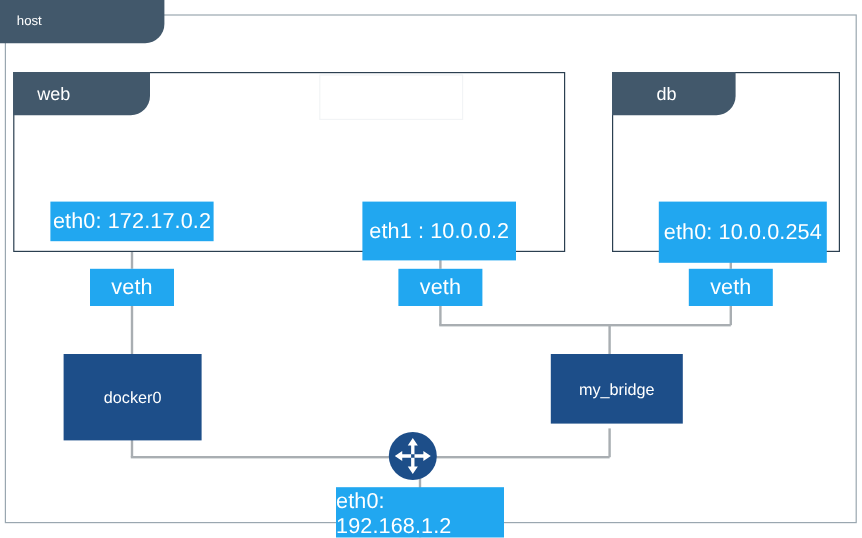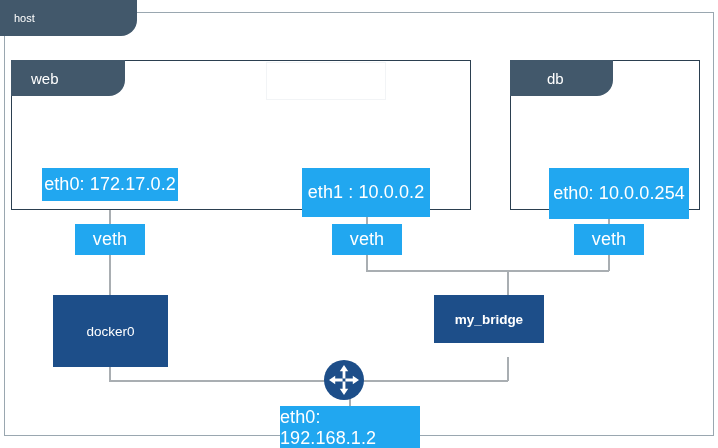--- a/index.html
+++ b/index.html
@@ -55,21 +55,21 @@
     box-sizing:border-box;
   }
 
   #eth0-web   {left:42px; top:168px; width:136px;height:33px;}
   #eth1-web   {left:302px;top:168px; width:128px;height:49px;}
   #eth0-db    {left:549px;top:168px; width:140px;height:51px;}
   #veth-left  {left:75px; top:224px; width:70px; height:31px;}
   #veth-mid   {left:332px;top:224px; width:70px; height:31px;}
   #veth-right {left:574px;top:224px; width:70px; height:31px;}
   #docker0    {left:53px; top:295px; width:115px;height:72px;}
-  #my_bridge  {left:434px;top:295px; width:110px;height:48px;font-weight:bold;}
+  #my_bridge  {left:459px;top:295px; width:110px;height:58px;}
   #eth0-host  {left:280px;top:406px; width:140px;height:44px;}
 
   
   .wire{position:absolute;background:#a9aeb2;}
   .wv{width:1.5px;}
   .wh{height:1.5px;}
 
   
   .router{
     position:absolute;left:322px;top:358px;width:44px;height:44px;

